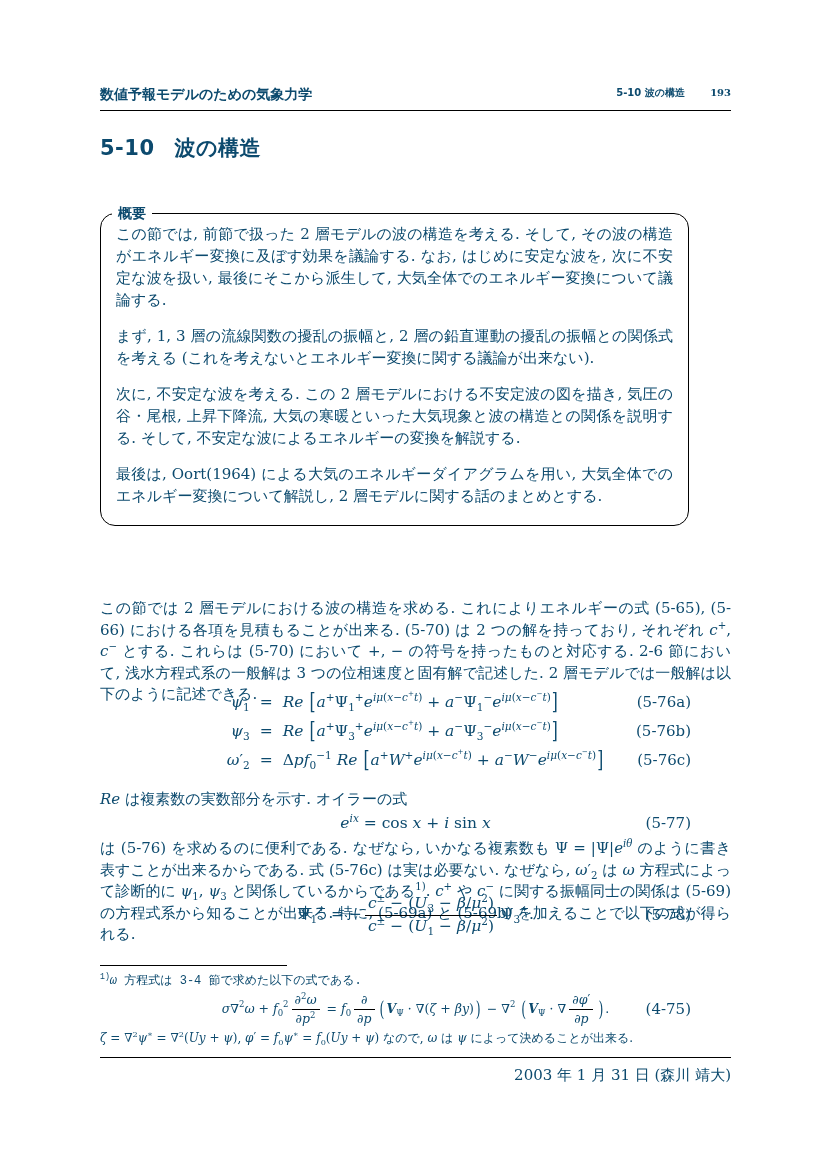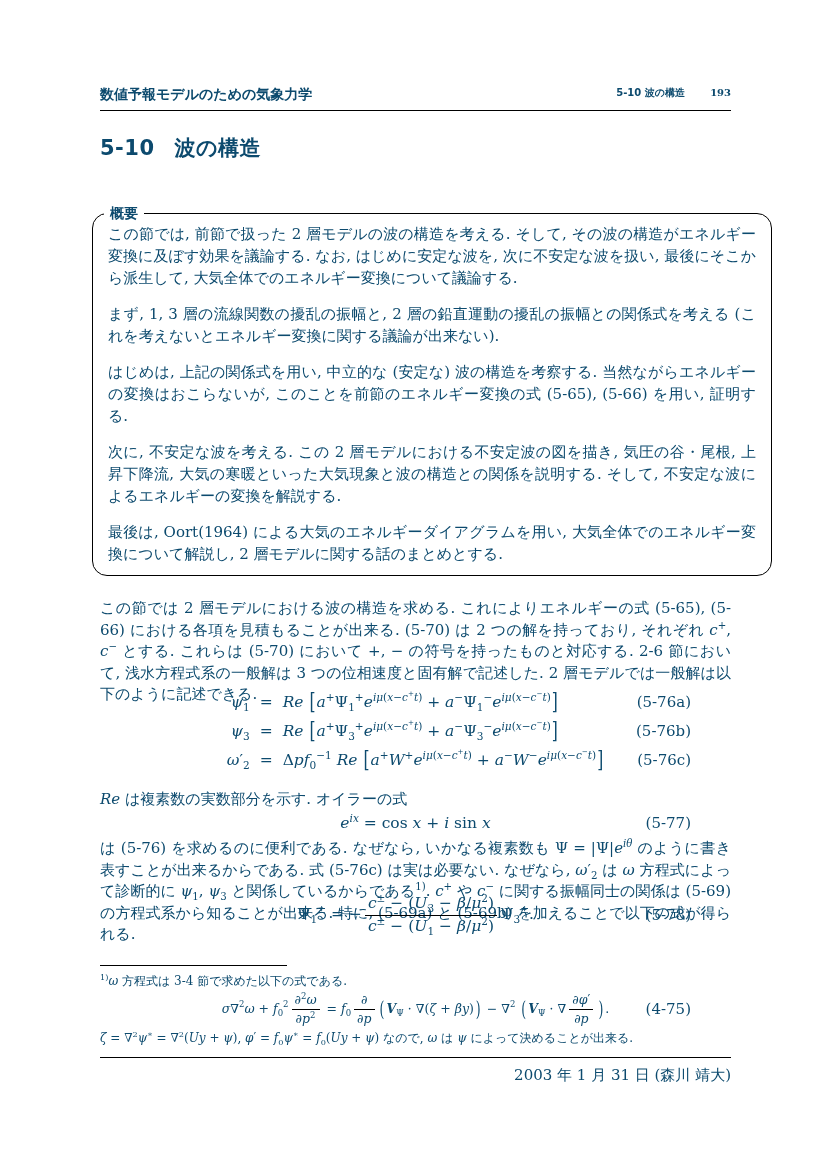--- a/index.html
+++ b/index.html
@@ -17,23 +17,23 @@
   .hdr-right .pgnum { margin-left:22px; font-family:"DejaVu Serif","Liberation Serif",serif; font-weight:bold; }
   .rule { background:#000; height:1.2px; }
   .hdr-rule { left:100px; top:110px; width:631px; }
 
   
   .sec-title { left:100px; top:134px; font-size:21px; letter-spacing:0.5px; }
   .sec-title .num { margin-right:20px; }
 
   
   .absbox {
-    left:92px; top:213px; width:680px; box-sizing:border-box;
+    left:100px; top:213px; width:589px; box-sizing:border-box;
     border:1.6px solid #000; border-radius:15px;
-    padding:9px 15px 10px 15px;
+    padding:9px 15px 18px 15px;
   }
   .absbox .boxlabel {
     position:absolute; top:-11px; left:11px; background:#fff;
     padding:0 6px; font-size:14px; line-height:20px;
   }
   .absbox p { margin:0 0 14px 0; font-size:15px; line-height:22px; text-align:justify; }
   .absbox p:last-child { margin-bottom:0; }
 
   
   .bodyp { left:100px; width:631px; font-size:15px; line-height:21.5px; text-align:justify; }
@@ -64,21 +64,21 @@
   .eqline .eqnum { top:50%; transform:translateY(-50%); }
   .frac { display:inline-block; vertical-align:middle; text-align:center; margin:0 3px; line-height:1.25; }
   .frac .fn { display:block; padding:0 3px 1px 3px; border-bottom:1px solid #000; }
   .frac .fd { display:block; padding:1px 3px 0 3px; }
   .bl { display:inline-block; transform:scaleY(1.45); margin:0 1px; }
   .bp { display:inline-block; transform:scaleY(1.7); margin:0 2px; }
 
   
   .fnrule { left:100px; top:965px; width:187px; }
   .fnote { left:100px; width:631px; font-size:12px; line-height:17px; }
-  .fn1 { top:973px; }
+  .fn1 { top:973px;font-family:Liberation Mono, monospace; }
   .fn2 { top:1030px; }
 
   
   .ftrule { left:100px; top:1057px; width:631px; height:1px; }
   .ftdate { right:95px; top:1066px; font-size:15px;margin-left:22px; }
 </style>
 </head>
 <body>
 
 <div class="page">
@@ -91,21 +91,20 @@
   <div class="abs rule hdr-rule"></div>
 
   <div class="abs sec-title gothic">
     <span class="num">5-10</span><span>波の構造</span>
   </div>
 
   <div class="abs absbox">
     <span class="boxlabel gothic">概要</span>
     <p>この節では, 前節で扱った 2 層モデルの波の構造を考える. そして, その波の構造がエネルギー変換に及ぼす効果を議論する. なお, はじめに安定な波を, 次に不安定な波を扱い, 最後にそこから派生して, 大気全体でのエネルギー変換について議論する.</p>
     <p>まず, 1, 3 層の流線関数の擾乱の振幅と, 2 層の鉛直運動の擾乱の振幅との関係式を考える (これを考えないとエネルギー変換に関する議論が出来ない).</p>
-    <p>はじめは, 上記の関係式を用い, 中立的な (安定な) 波の構造を考察する. 当然ながらエネルギーの変換はおこらないが, このことを前節のエネルギー変換の式 (5-65), (5-66) を用い, 証明する.</p>
     <p>次に, 不安定な波を考える. この 2 層モデルにおける不安定波の図を描き, 気圧の谷・尾根, 上昇下降流, 大気の寒暖といった大気現象と波の構造との関係を説明する. そして, 不安定な波によるエネルギーの変換を解説する.</p>
     <p>最後は, Oort(1964) による大気のエネルギーダイアグラムを用い, 大気全体でのエネルギー変換について解説し, 2 層モデルに関する話のまとめとする.</p>
   </div>
 
   <div class="abs bodyp bp1">この節では 2 層モデルにおける波の構造を求める. これによりエネルギーの式 (5-65), (5-66) における各項を見積もることが出来る. (5-70) は 2 つの解を持っており, それぞれ <i>c</i><sup>+</sup>, <i>c</i><sup>−</sup> とする. これらは (5-70) において +, − の符号を持ったものと対応する. 2-6 節において, 浅水方程式系の一般解は 3 つの位相速度と固有解で記述した. 2 層モデルでは一般解は以下のように記述できる.</div>
 
   <div class="abs eqwrap eq76">
     <div class="eqtbl">
       <div class="eqtr">
         <span class="eqtd l"><i>ψ</i><sub>1</sub></span>

